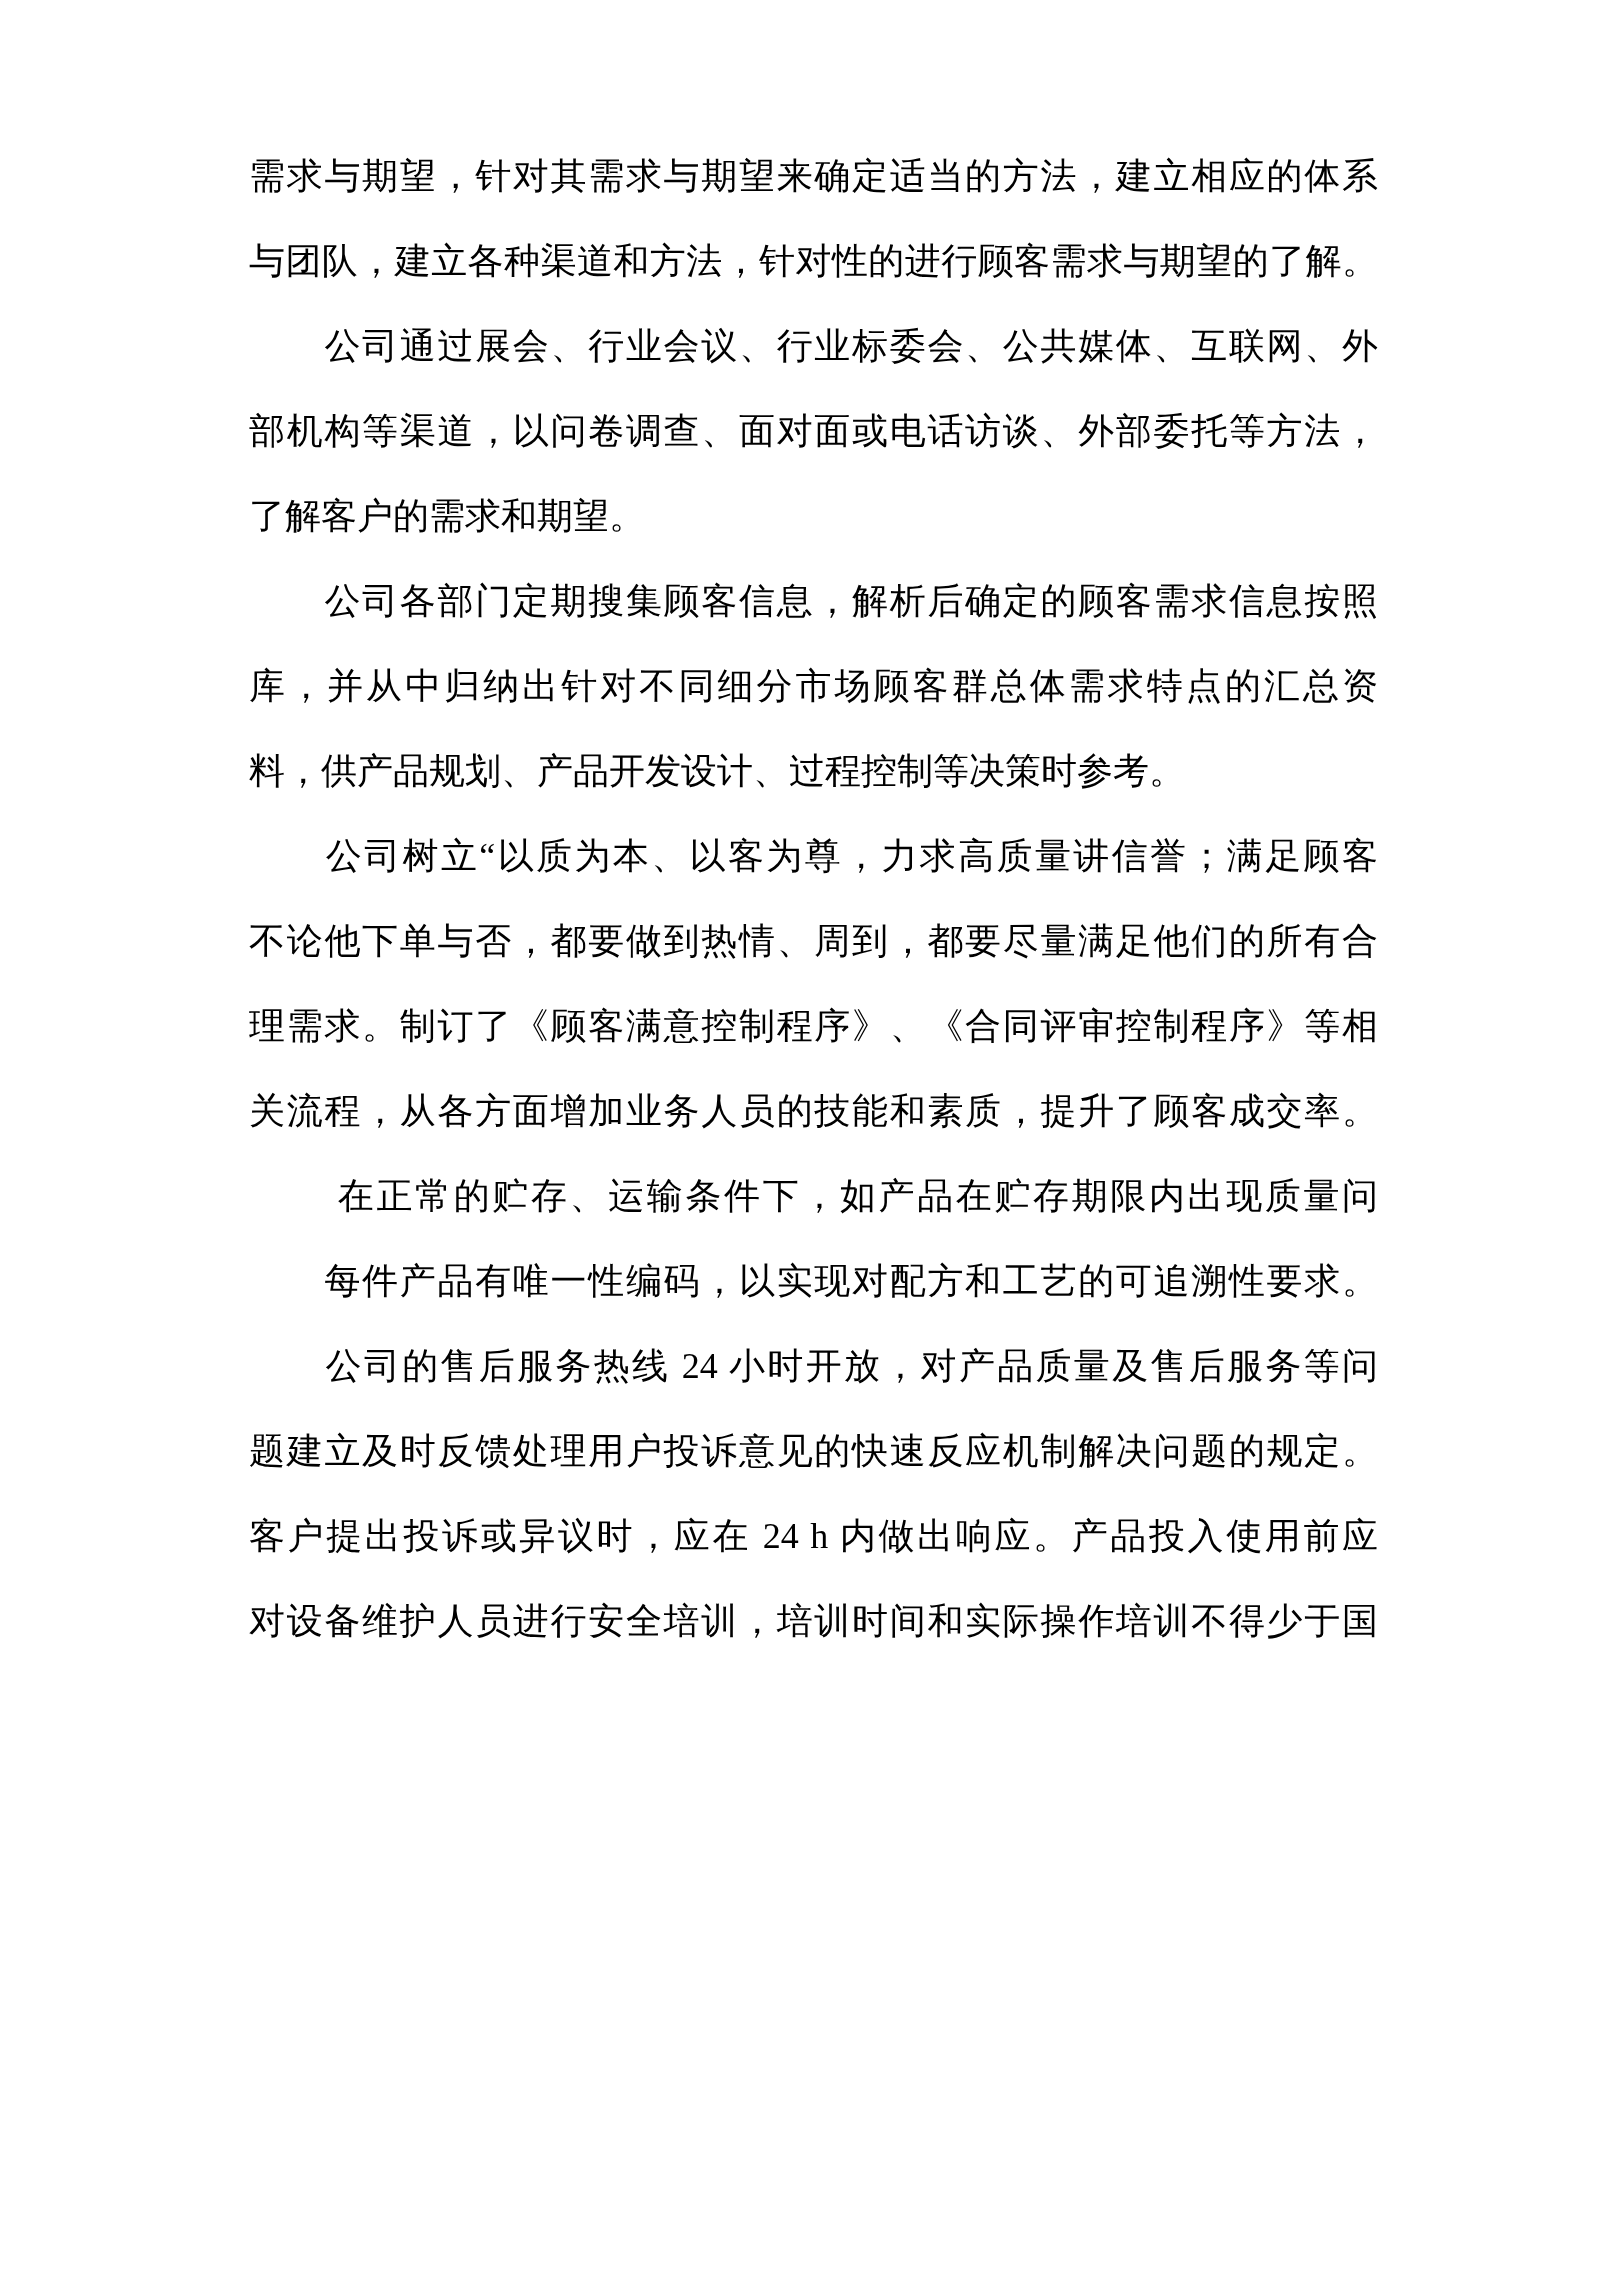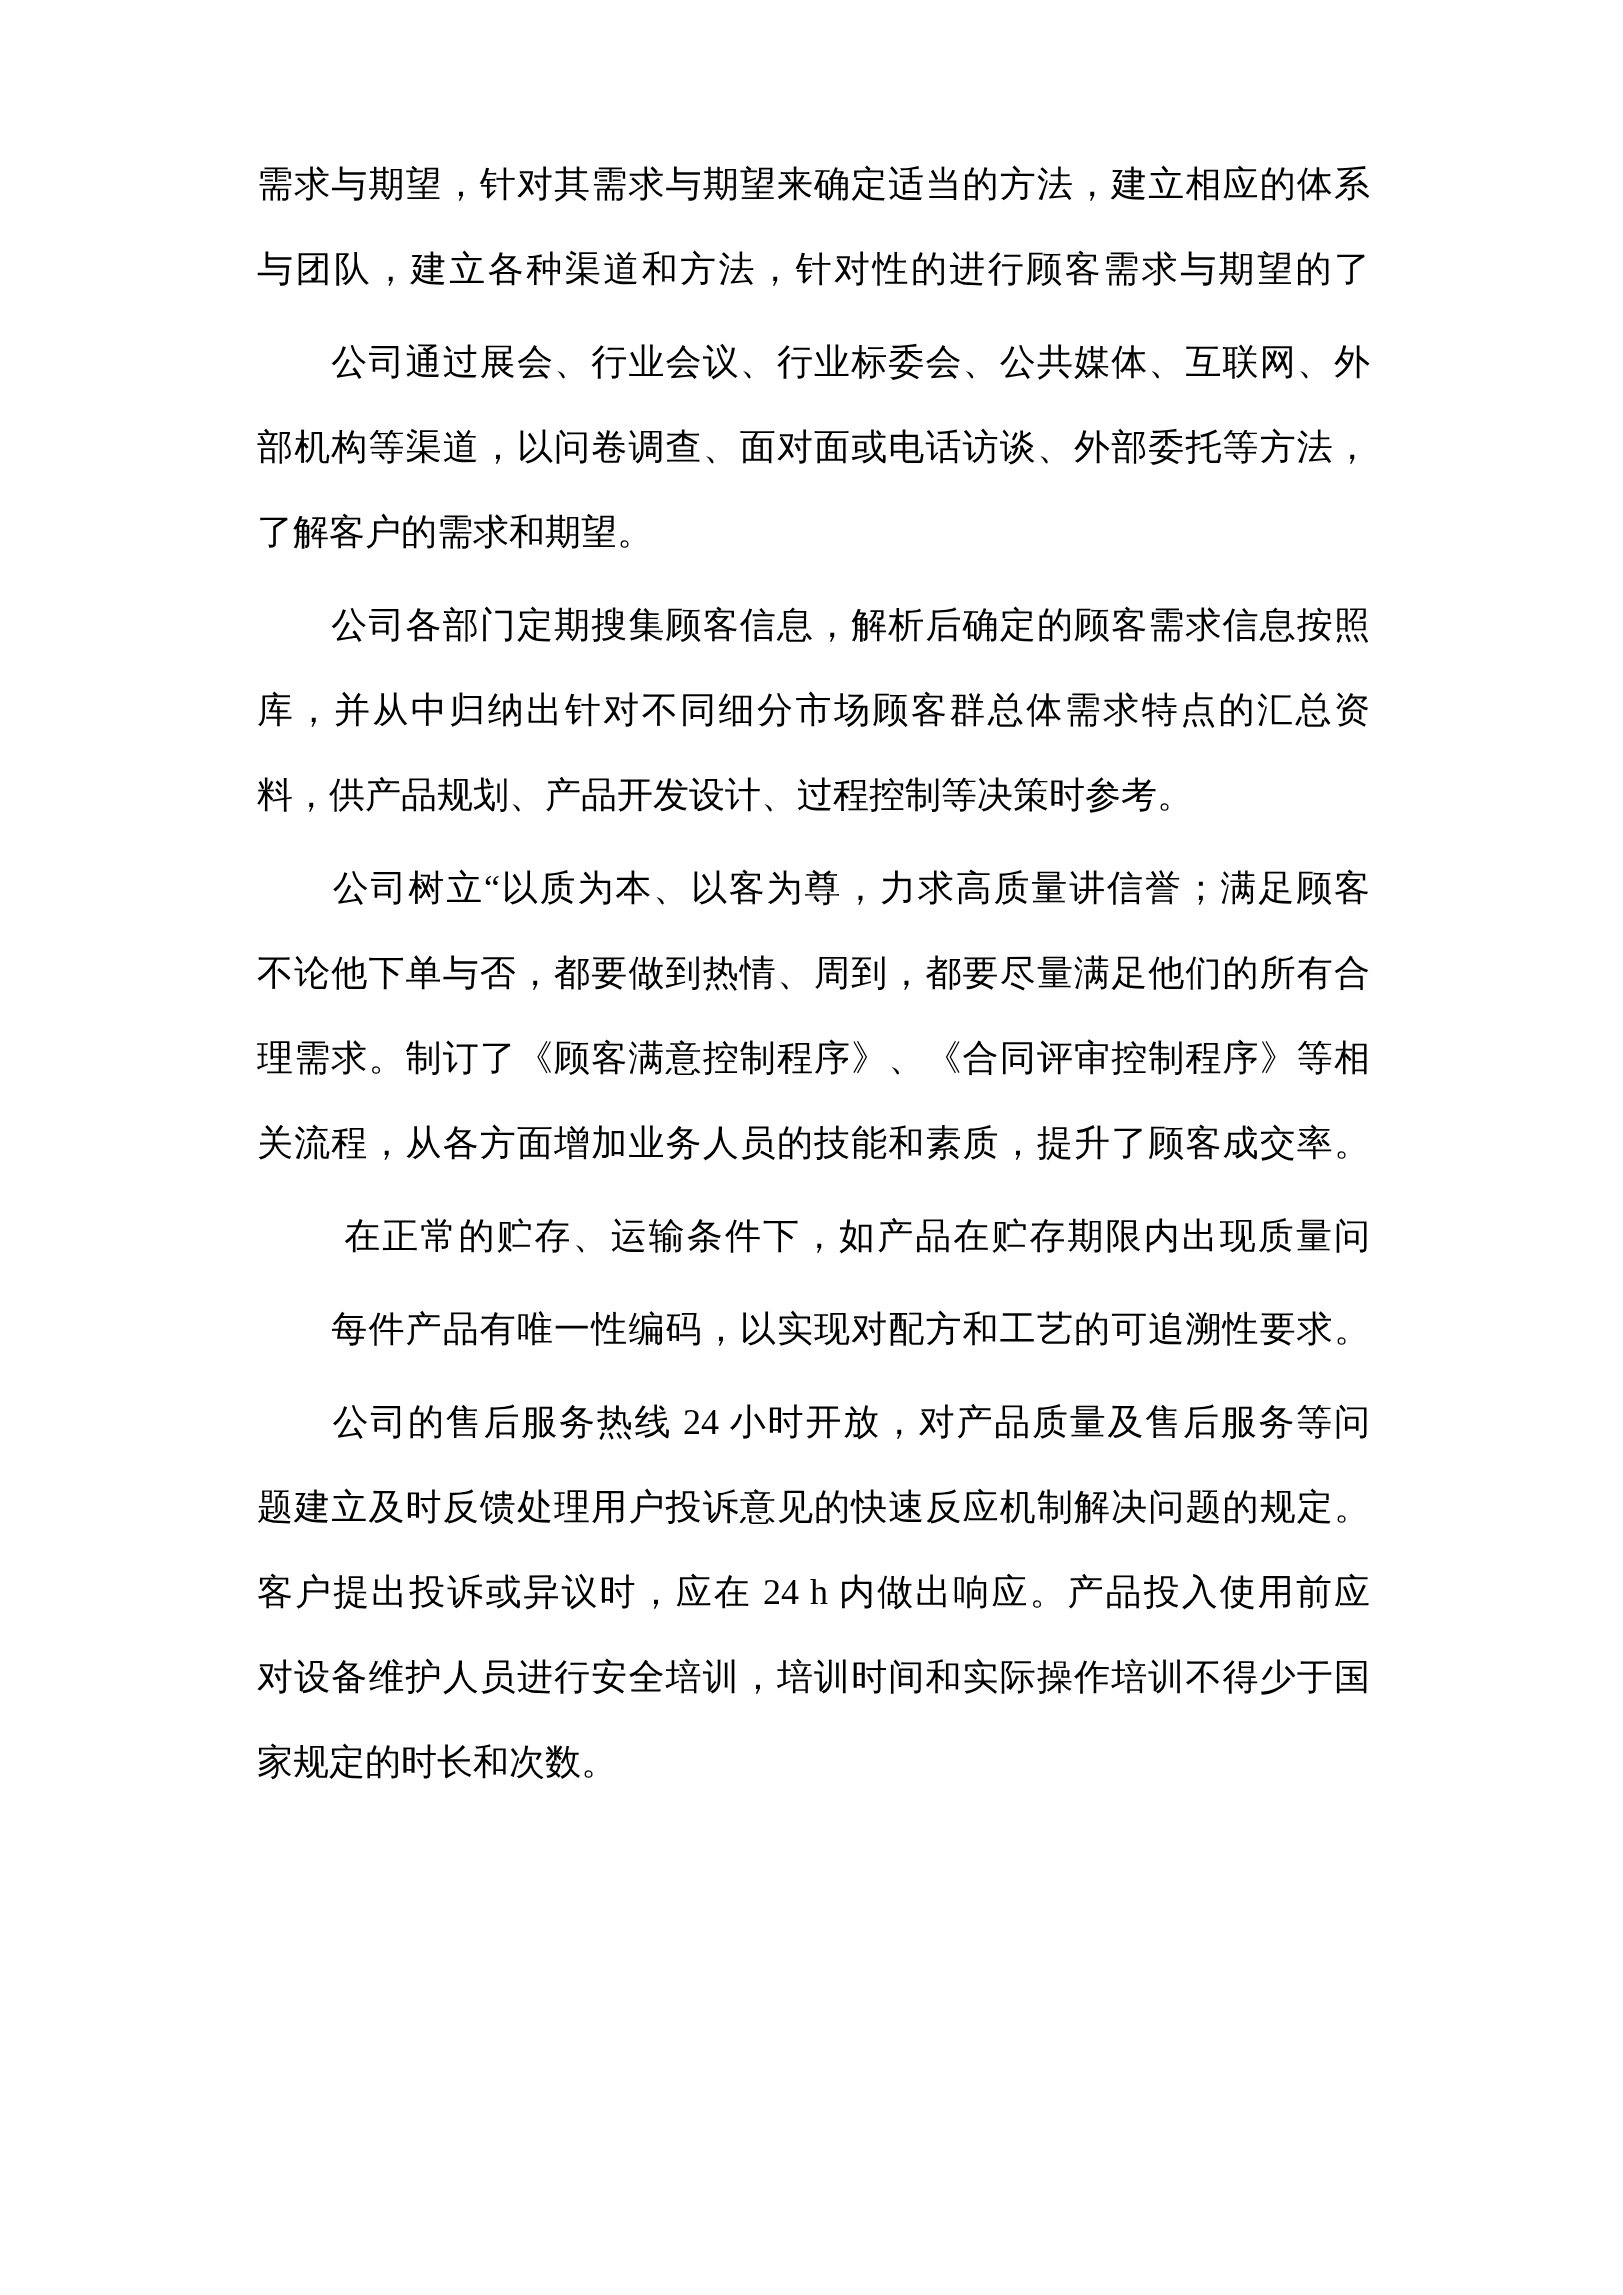--- a/index.html
+++ b/index.html
@@ -19,21 +19,21 @@
     position: absolute;
     left: 249px;
     top: 134px;
     width: 1129px;
     font-size: 36px;
     line-height: 85px;
     color: #000000;
     font-kerning: none;
   }
   .paragraph {
-    margin: 8px;
+    margin: 0;
     padding: 0;
   }
   .line {
     height: 85px;
     overflow: hidden;
     white-space: pre-wrap;
     text-align: justify;
     
     text-align-last: justify;
   }
@@ -71,17 +71,16 @@
         <div class="line">　　 在正常的贮存、运输条件下，如产品在贮存期限内出现质量问</div>
       </div>
       <div class="paragraph">
         <div class="line">　　每件产品有唯一性编码，以实现对配方和工艺的可追溯性要求。</div>
       </div>
       <div class="paragraph">
         <div class="line">　　公司的售后服务热线 24 小时开放，对产品质量及售后服务等问</div>
         <div class="line">题建立及时反馈处理用户投诉意见的快速反应机制解决问题的规定。</div>
         <div class="line">客户提出投诉或异议时，应在 24 h 内做出响应。产品投入使用前应</div>
         <div class="line">对设备维护人员进行安全培训，培训时间和实际操作培训不得少于国</div>
-        <div class="line short">家规定的时长和次数。</div>
       </div>
     </div>
 </div>
 
 
 </body></html>

